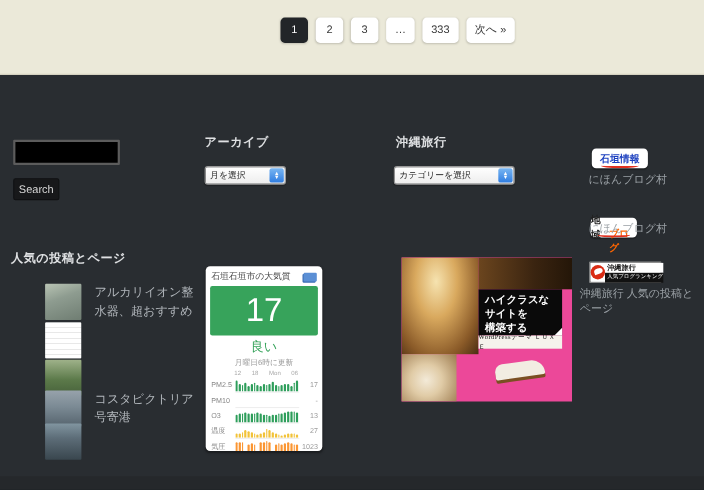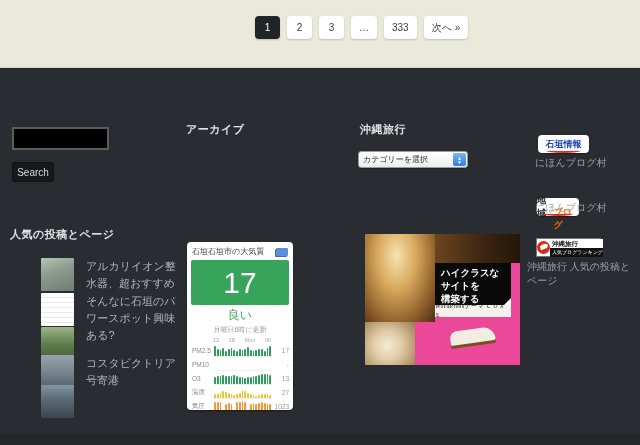--- a/index.html
+++ b/index.html
@@ -112,20 +112,27 @@
       <a class="pg">…</a>
       <a class="pg">333</a>
       <a class="pg">次へ »</a>
     </div>
   </div>
 
   <input class="search-input" type="text" value="" style="">
   <button class="search-btn">Search</button>
 
   <div class="h-widget" style="left:186px; top:122px;">アーカイブ</div>
+  <div class="mac-select" style="left:186px; top:151px; width:74px;">
+    <span class="sel-text">月を選択</span>
+    <span class="sel-stepper">
+        <span>▲</span>
+        <span>▼</span>
+      </span>
+  </div>
 
   <div class="h-widget" style="left:360px; top:122px;">沖縄旅行</div>
   <div class="mac-select" style="left:358px; top:151px; width:110px;">
     <span class="sel-text">カテゴリーを選択</span>
     <span class="sel-stepper">
         <span>▲</span>
         <span>▼</span>
       </span>
   </div>
 
@@ -154,21 +161,20 @@
   <div class="badge-caption" style="left:527px; top:260px;">沖縄旅行 人気の投稿とページ</div>
 
   <div class="h-widget" style="left:10px; top:227px;">人気の投稿とページ</div>
 
   <div class="post-item" style="top:258px;">
     <span class="thumb th1"></span>
     <span class="post-title">アルカリイオン整水器、超おすすめ</span>
   </div>
   <div class="post-item" style="top:293px;">
     <span class="thumb th2"></span>
-    <span class="post-title">そんなに石垣のパワースポット興味ある?</span>
   </div>
   <div class="post-item" style="top:327px;">
     <span class="thumb th3"></span>
   </div>
   <div class="post-item" style="top:355px;">
     <span class="thumb th4"></span>
     <span class="post-title">コスタビクトリア号寄港</span>
   </div>
   <div class="post-item" style="top:385px;">
     <span class="thumb th5"></span>

